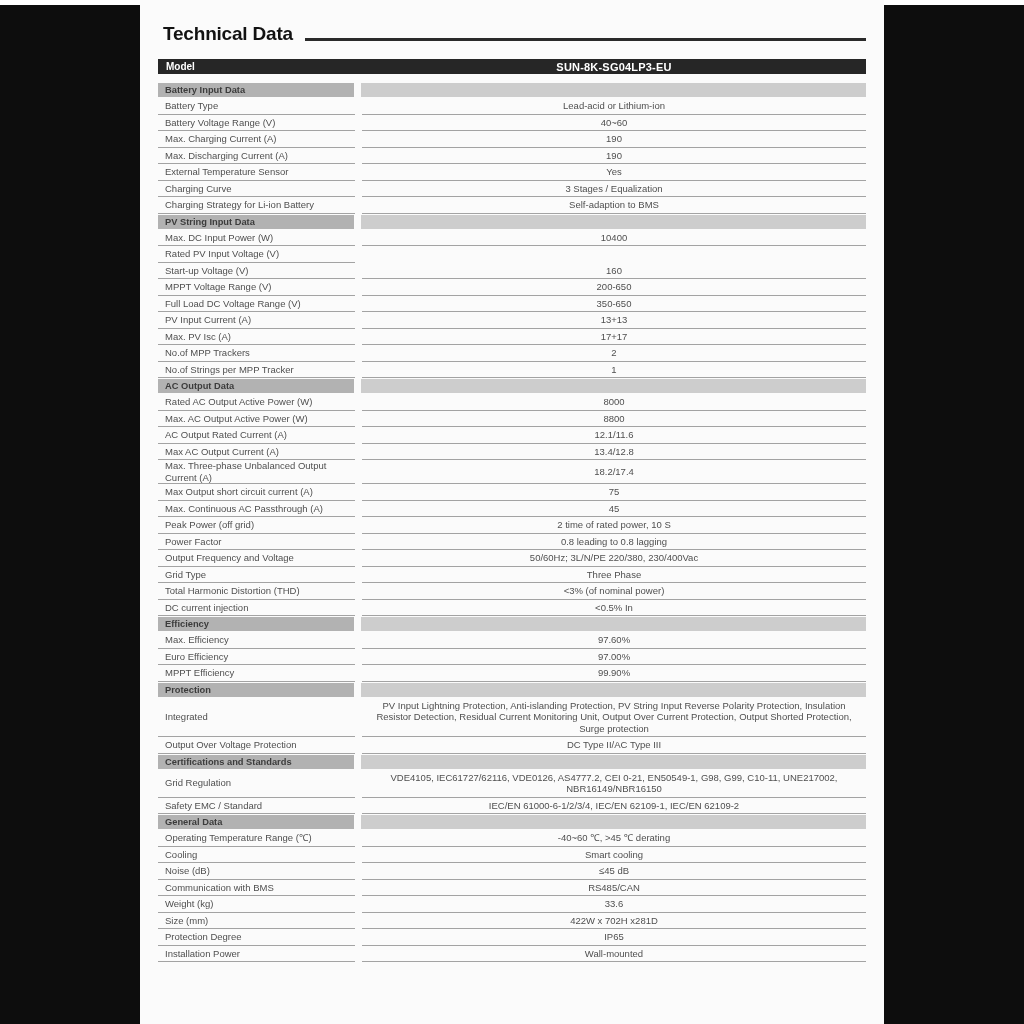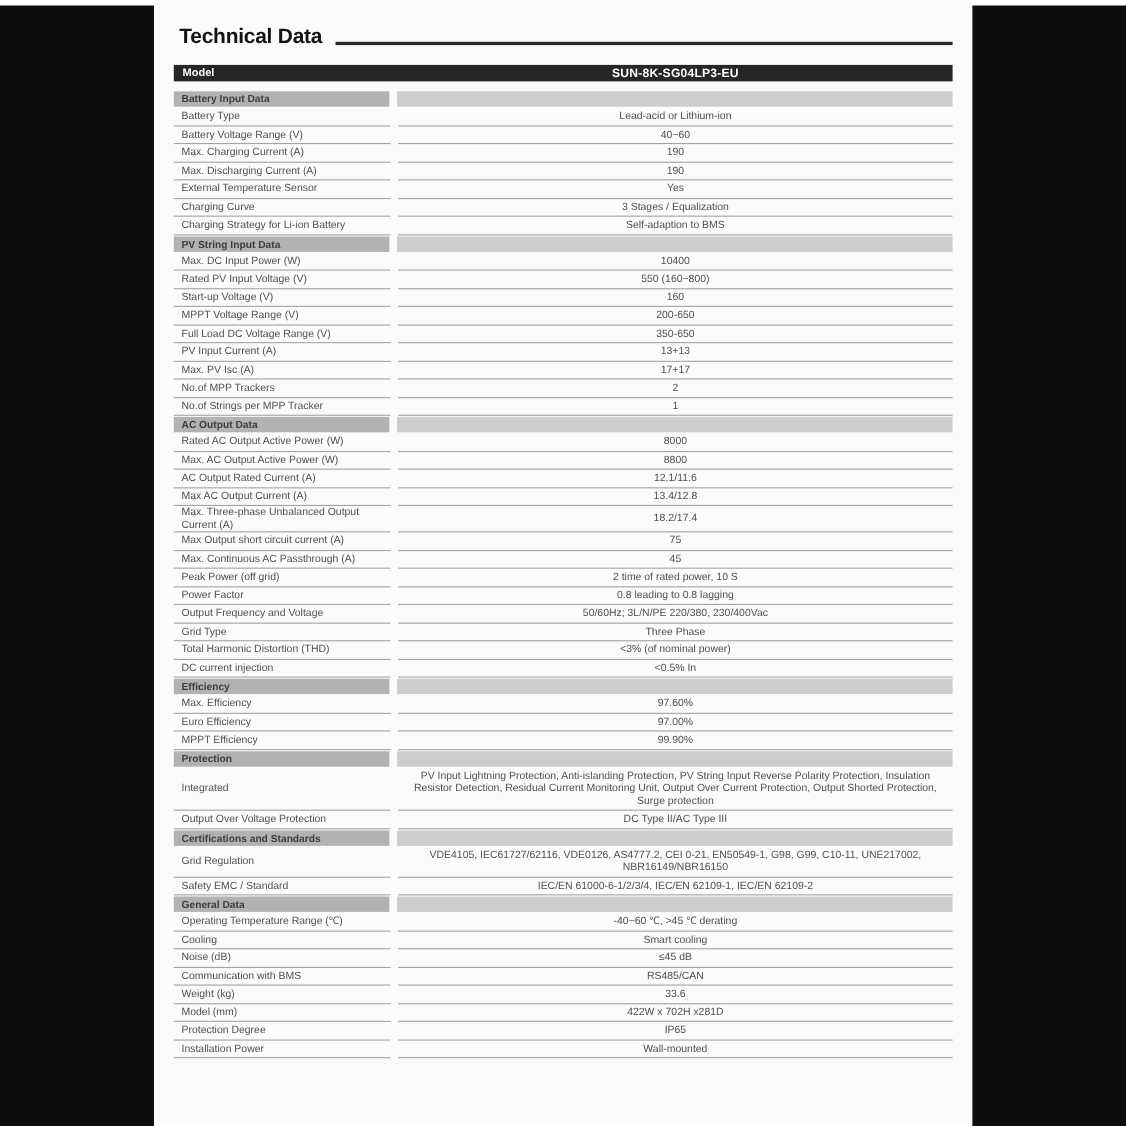--- a/index.html
+++ b/index.html
@@ -112,21 +112,20 @@
           <div class="section-bar">
             <div class="sec-l">PV String Input Data</div>
             <div class="sec-r"></div>
           </div>
           <div class="row">
             <div class="cell label">Max. DC Input Power (W)</div>
             <div class="cell value">10400</div>
           </div>
           <div class="row">
             <div class="cell label">Rated PV Input Voltage (V)</div>
-            <div class="cell value">550 (160~800)</div>
           </div>
           <div class="row">
             <div class="cell label">Start-up Voltage (V)</div>
             <div class="cell value">160</div>
           </div>
           <div class="row">
             <div class="cell label">MPPT Voltage Range (V)</div>
             <div class="cell value">200-650</div>
           </div>
           <div class="row">
@@ -263,21 +262,21 @@
           </div>
           <div class="row">
             <div class="cell label">Communication with BMS</div>
             <div class="cell value">RS485/CAN</div>
           </div>
           <div class="row">
             <div class="cell label">Weight (kg)</div>
             <div class="cell value">33.6</div>
           </div>
           <div class="row">
-            <div class="cell label">Model (mm)</div>
+            <div class="cell label">Size (mm)</div>
             <div class="cell value">422W x 702H x281D</div>
           </div>
           <div class="row">
             <div class="cell label">Protection Degree</div>
             <div class="cell value">IP65</div>
           </div>
           <div class="row">
             <div class="cell label">Installation Power</div>
             <div class="cell value">Wall-mounted</div>
           </div>

